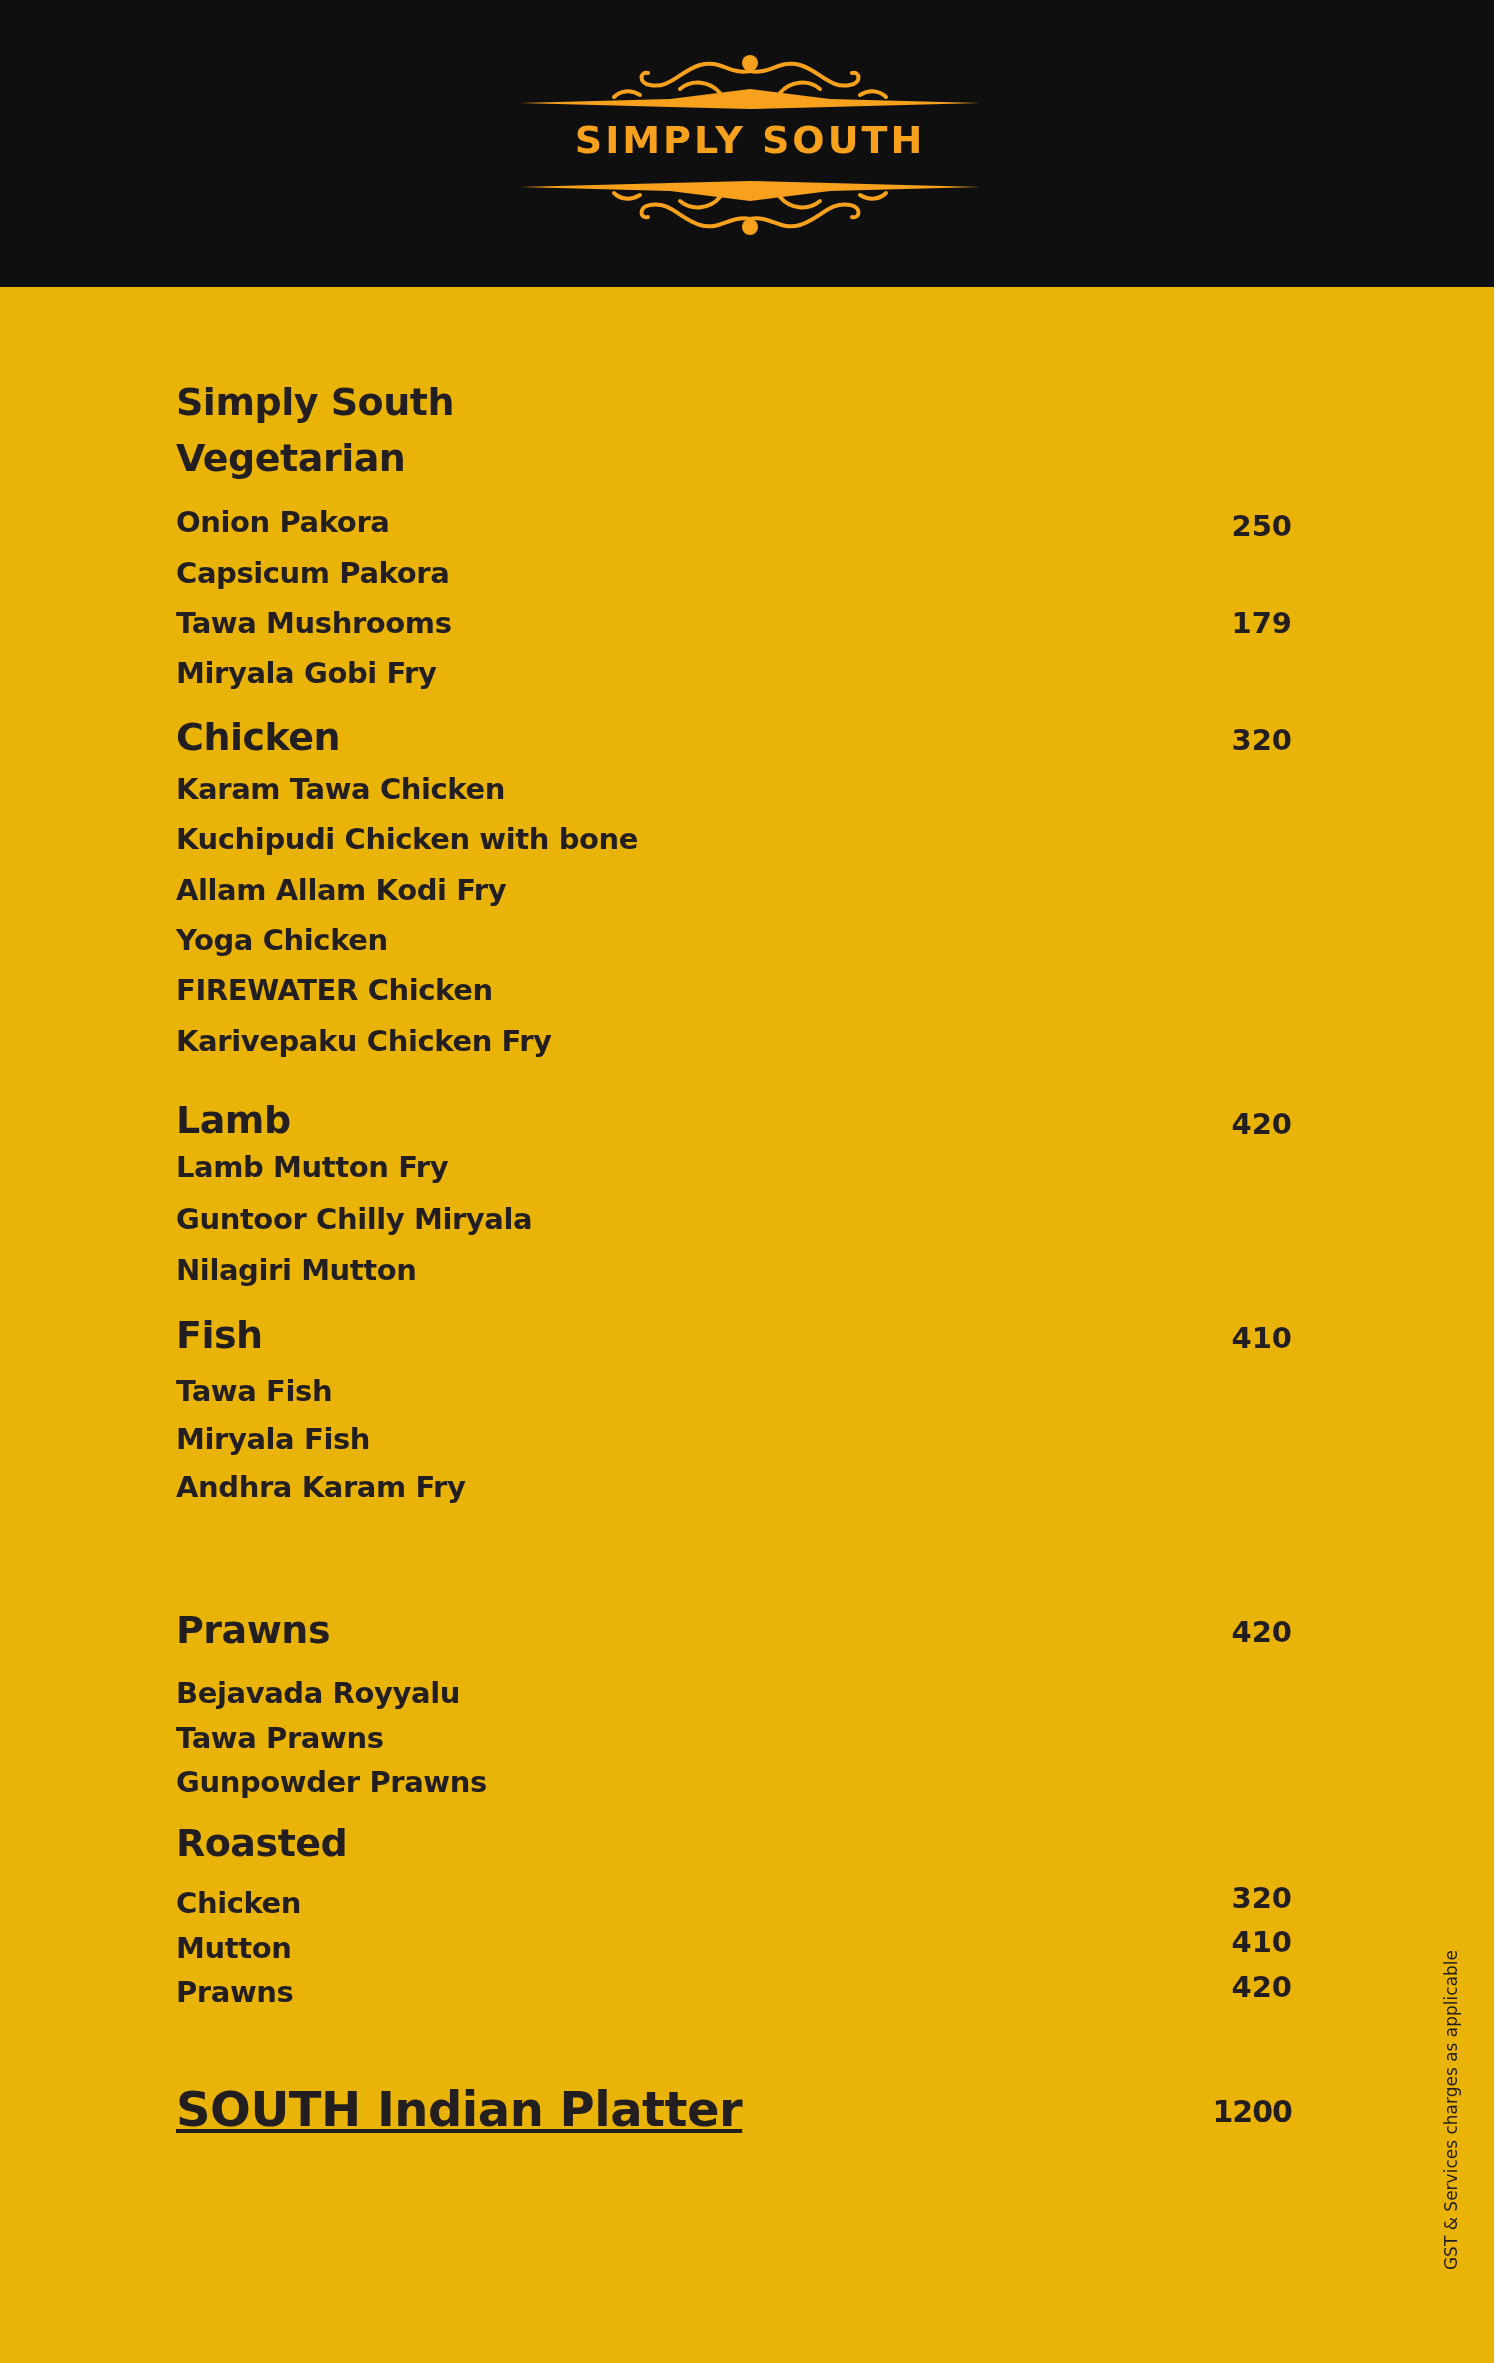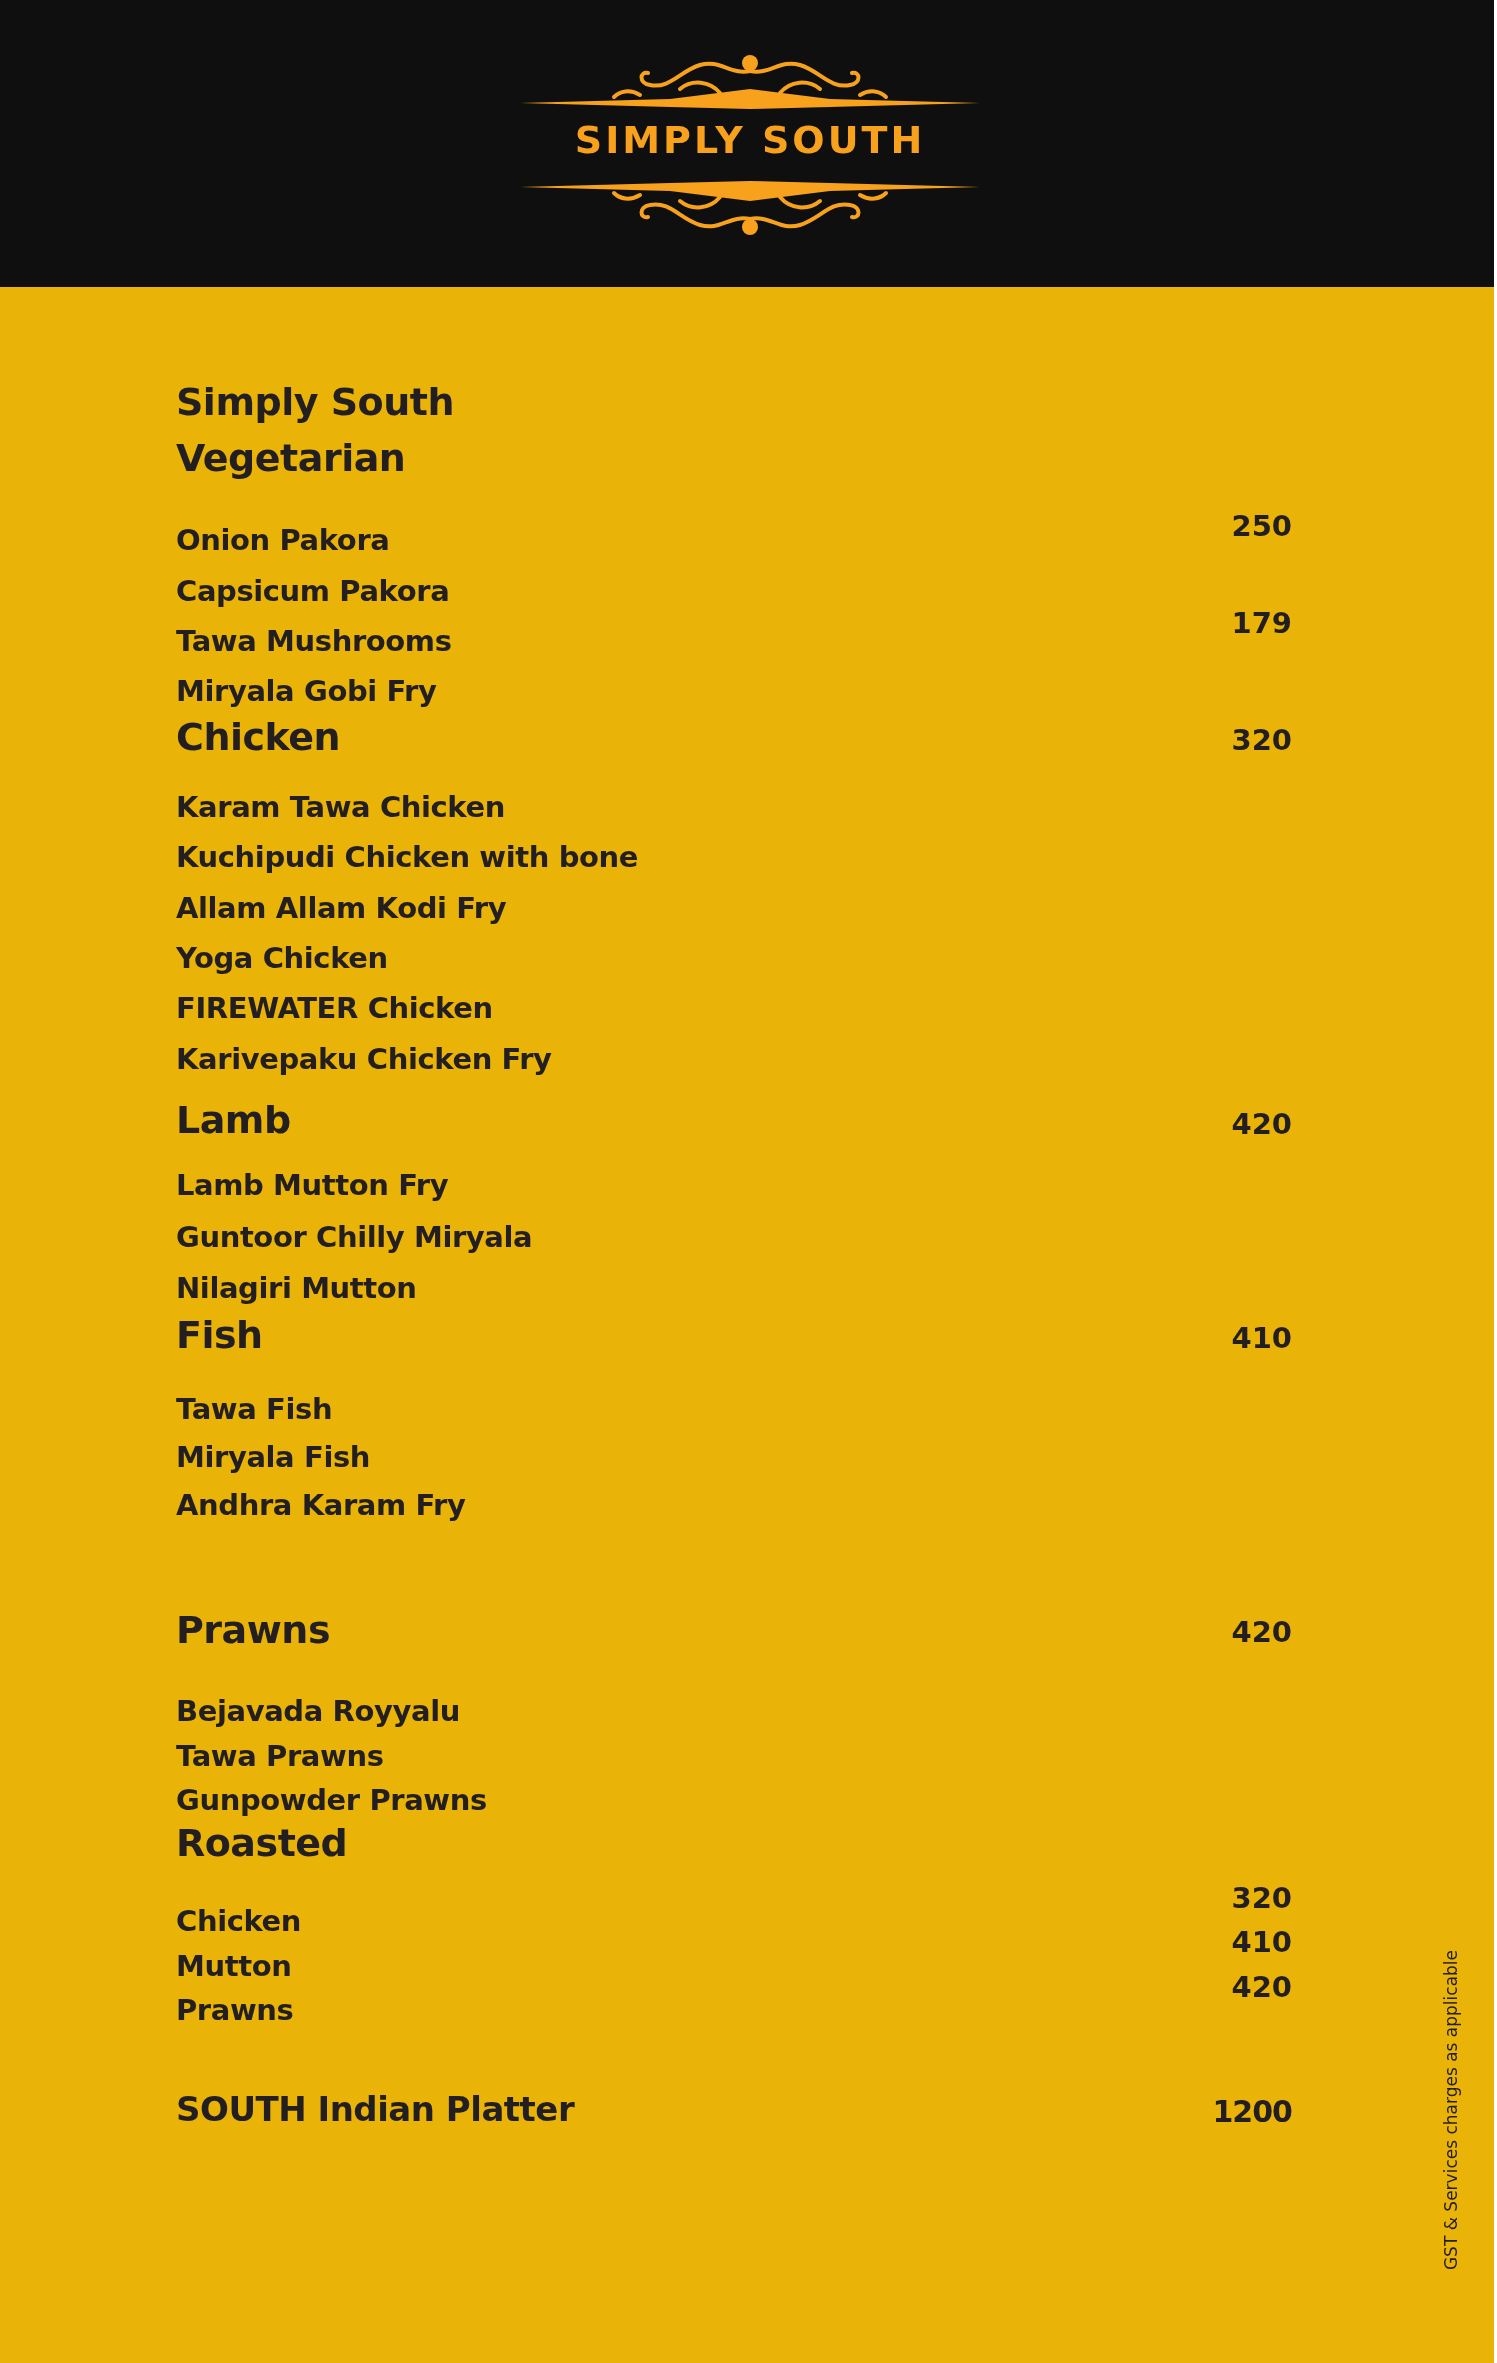--- a/index.html
+++ b/index.html
@@ -6,23 +6,23 @@
   body { width:1497px; height:2363px; position:relative; background:#ffffff; overflow:hidden;
          font-family:"DejaVu Sans", "Liberation Sans", sans-serif; color:#231f20; }
   .page { position:absolute; left:0; top:0; width:1494px; height:2363px; background:#eab308; }
   .header { position:absolute; left:0; top:0; width:1494px; height:287px; background:#0f0f0f; }
   .logo { position:absolute; left:520px; top:45px; width:460px; height:200px; }
   .brand { position:absolute; left:0; top:72px; width:460px; text-align:center;
            font-family:"DejaVu Sans", sans-serif; font-weight:bold; font-size:38px;
            letter-spacing:3px; color:#f7a11d; line-height:46px; }
   .t { position:absolute; left:176px; white-space:nowrap; font-weight:bold; }
   .h { font-size:38px; line-height:44px; letter-spacing:-0.5px; }
-  .i { font-size:29px; line-height:36px; letter-spacing:-0.4px;margin-top:18px; }
+  .i { font-size:29px; line-height:36px; letter-spacing:-0.4px; }
   .p { position:absolute; right:202px; font-weight:bold; font-size:29px; line-height:36px; }
-  .plat { font-size:34px; line-height:46px; letter-spacing:-0.5px; }
+  .plat { font-size:48px; line-height:46px; letter-spacing:-0.5px;text-decoration:underline; }
   .note { position:absolute; left:1451px; top:2110px; transform:translate(-50%,-50%) rotate(-90deg);
           white-space:nowrap; font-size:17px; line-height:20px; font-weight:normal; color:#231f20; }
 </style>
 </head>
 <body>
 
 <div class="page">
 
   <div class="header">
     <div class="logo">

